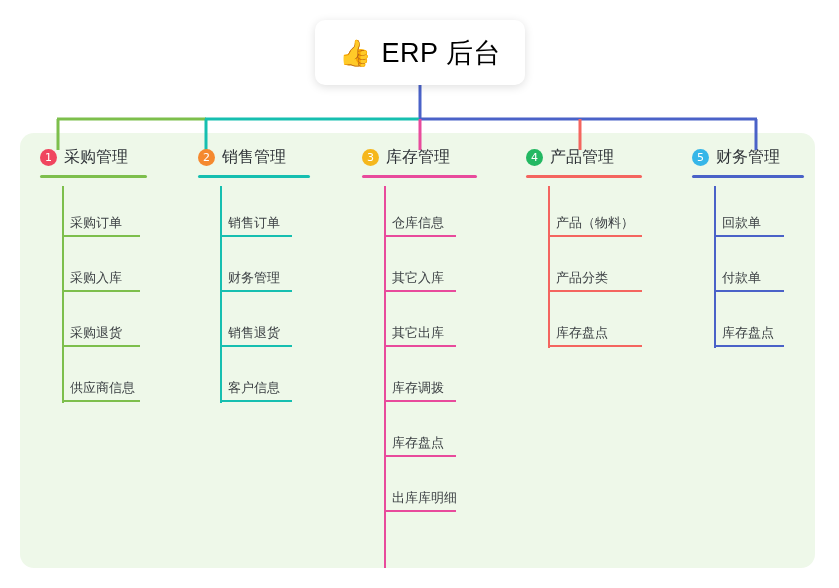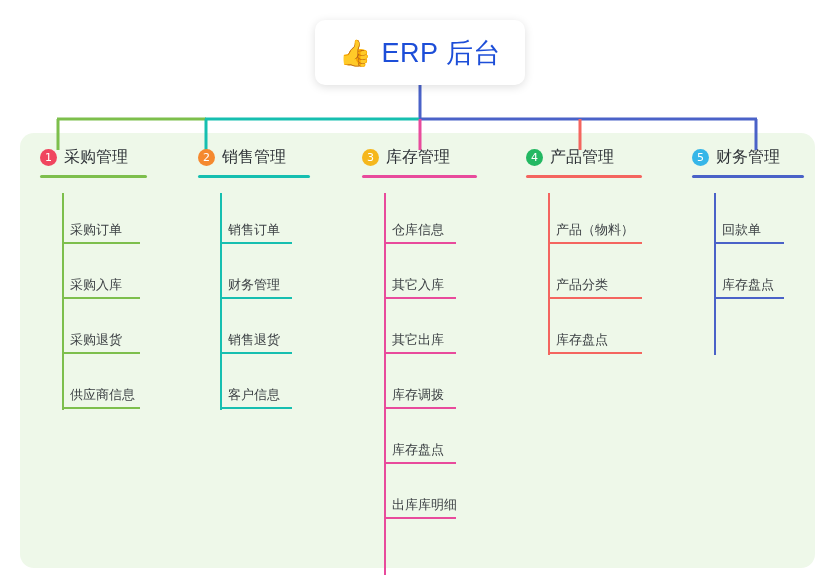--- a/index.html
+++ b/index.html
@@ -16,21 +16,21 @@
   .root-node{
     position:absolute;left:315px;top:20px;width:210px;height:65px;
     background:#ffffff;border-radius:10px;
     box-shadow:0 2px 10px rgba(0,0,0,0.13);
     display:flex;align-items:center;justify-content:center;
     gap:10px;
     box-sizing:border-box;
   }
   .root-emoji{font-size:26px;line-height:1;}
   .root-title{
-    font-size:27px;color:#1d4ed8;letter-spacing:.5px;white-space:nowrap;
+    font-size:27px;color:#000000;letter-spacing:.5px;white-space:nowrap;
   }
 
   
   .panel{
     position:absolute;left:20px;top:133px;width:795px;height:435px;
     background:#eef8e9;border-radius:14px;
   }
 
   
   .wires{position:absolute;left:0;top:0;width:839px;height:588px;pointer-events:none;}
@@ -43,21 +43,21 @@
   .badge{
     width:17px;height:17px;border-radius:50%;
     display:inline-flex;align-items:center;justify-content:center;
     color:#ffffff;font-size:11px;line-height:1;flex:0 0 auto;
     font-family:"DejaVu Sans",sans-serif;
   }
   .col-title{font-size:16px;color:#2f3338;}
   .head-rule{height:3px;border-radius:2px;margin-top:6px;}
 
   
-  .items{position:relative;margin-top:15px;text-decoration:underline;}
+  .items{position:relative;margin-top:8px;text-decoration:underline;}
   .item{
     position:relative;height:55px;
   }
   .item-label{
     position:absolute;left:30px;bottom:9px;
     font-size:13px;color:#3c4044;white-space:nowrap;
   }
   .item-rule{
     position:absolute;left:24px;bottom:4px;height:2px;
   }
@@ -209,20 +209,24 @@
           <span class="col-title">财务管理</span>
         </div>
         <div class="head-rule" style="background: rgb(74, 98, 200); width: 112px;"></div>
         <div class="items" style="height: 165px;">
           <div class="spine" style="background: rgb(74, 98, 200); height: 162px;"></div>
           <div class="item">
             <div class="item-label">回款单</div>
             <div class="item-rule" style="background: rgb(74, 98, 200); width: 68px;"></div>
           </div>
           <div class="item">
+            <div class="item-label">付款单</div>
+            <div class="item-rule" style="background: rgb(74, 98, 200); width: 68px;"></div>
+          </div>
+          <div class="item">
             <div class="item-label">库存盘点</div>
             <div class="item-rule" style="background: rgb(74, 98, 200); width: 68px;"></div>
           </div>
         </div>
       </div>
     </div>
 
 </div>
 
 </body></html>

